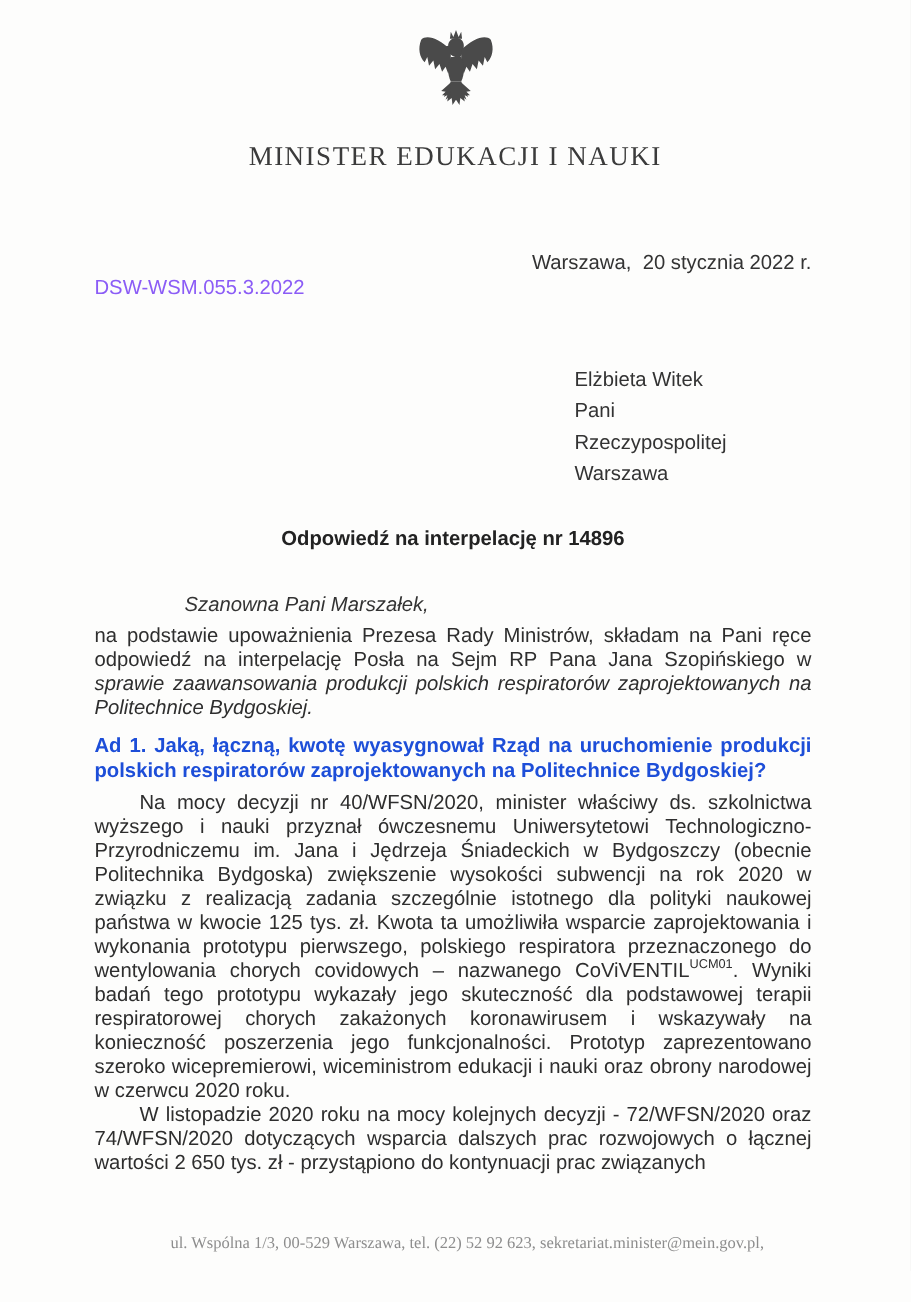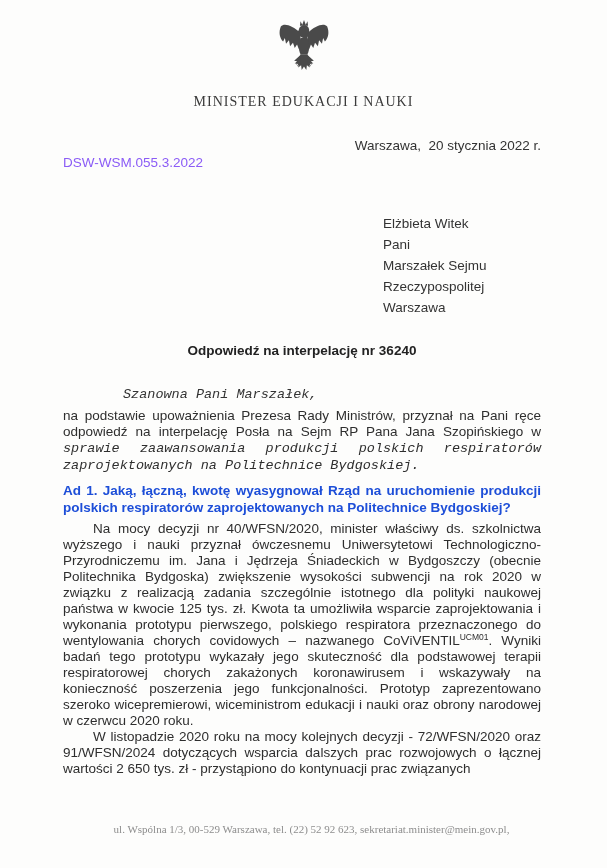--- a/index.html
+++ b/index.html
@@ -19,30 +19,30 @@
     padding-top: 13px;
     height: 67px;
     text-align: center;
   }
   .emblem svg { width: 58px; height: 64px; }
   .ministry-title {
     margin: 14px 0 0 0;
     text-align: center;
     font-family: "Liberation Serif", serif;
     font-weight: normal;
-    font-size: 14px;
+    font-size: 18px;
     letter-spacing: 1px;
     color: #3b3b3b;
   }
   .content {
     padding: 0 66px 0 63px;
     font-size: 13.5px;
   }
   .date-line {
-    margin-top: 28px;
+    margin-top: 52px;
     text-align: right;
     color: #333;
   }
   .ref-line {
     margin-top: 2px;
     color: #8b5cf6;
   }
   .addressee {
     margin-top: 43px;
     margin-left: 320px;
@@ -54,39 +54,39 @@
     text-align: center;
     font-weight: bold;
     color: #222;
   }
   .salutation {
     margin: 0;
     padding-left: 60px;
     font-style: italic;
     color: #333;
   }
-  .sal1 { margin-top: 29px; font-family: Liberation Mono, monospace; }
+  .sal1 { margin-top: 29px; }
   .sal2 { margin-top: 20px; }
   .para {
     margin: 0;
     line-height: 16px;
     text-align: justify;
     color: #2e2e2e;
   }
   .para1 { margin-top: 6px; }
   .question {
     margin: 9px 0 0 0;
     line-height: 16.6px;
     text-align: justify;
     font-weight: bold;
     color: #1d4ed8;
   }
   .answer1 { margin-top: 5px; text-indent: 30px; }
   .answer2 { text-indent: 30px; }
-  .italic { font-style: italic; font-family: Liberation Mono, monospace; }
+  .italic { font-style: italic; }
   sup.mark {
     font-size: 8.5px;
     vertical-align: super;
     line-height: 0;
   }
   .footer {
     position: absolute;
     left: 16px; right: 0;
     top: 823px;
     text-align: center;
@@ -127,36 +127,35 @@
   <h1 class="ministry-title">MINISTER EDUKACJI I NAUKI</h1>
 
   <div class="content">
 
     <div class="date-line">Warszawa,&nbsp; 20 stycznia 2022 r.</div>
     <div class="ref-line">DSW-WSM.055.3.2022</div>
 
     <div class="addressee">
       <div>Elżbieta Witek</div>
       <div>Pani</div>
-      <div>Marszałek Sejmu</div>
       <div>Rzeczypospolitej Warszawa</div>
     </div>
 
-    <div class="subject">Odpowiedź na interpelację nr 36240</div>
+    <div class="subject">Odpowiedź na interpelację nr 14896</div>
 
     <p class="salutation sal1">Szanowna Pani Marszałek,</p>
 
-    <p class="para para1"><span>na podstawie upoważnienia Prezesa Rady Ministrów, przyznał na Pani ręce odpowiedź na interpelację Posła na Sejm RP Pana Jana Szopińskiego w </span><span class="italic">sprawie zaawansowania produkcji polskich respiratorów zaprojektowanych na Politechnice Bydgoskiej.</span></p>
+    <p class="para para1"><span>na podstawie upoważnienia Prezesa Rady Ministrów, składam na Pani ręce odpowiedź na interpelację Posła na Sejm RP Pana Jana Szopińskiego w </span><span class="italic">sprawie zaawansowania produkcji polskich respiratorów zaprojektowanych na Politechnice Bydgoskiej.</span></p>
 
 
     <p class="question">Ad 1. Jaką, łączną, kwotę wyasygnował Rząd na uruchomienie produkcji polskich respiratorów zaprojektowanych na Politechnice Bydgoskiej?</p>
 
     <p class="para answer1"><span>Na mocy decyzji nr 40/WFSN/2020, minister właściwy ds. szkolnictwa wyższego i nauki przyznał ówczesnemu Uniwersytetowi Technologiczno-Przyrodniczemu im. Jana i Jędrzeja Śniadeckich w Bydgoszczy (obecnie Politechnika Bydgoska) zwiększenie wysokości subwencji na rok 2020 w związku z realizacją zadania szczególnie istotnego dla polityki naukowej państwa w kwocie 125 tys. zł. Kwota ta umożliwiła wsparcie zaprojektowania i wykonania prototypu pierwszego, polskiego respiratora przeznaczonego do wentylowania chorych covidowych – nazwanego CoViVENTIL</span><sup class="mark">UCM01</sup><span>. Wyniki badań tego prototypu wykazały jego skuteczność dla podstawowej terapii respiratorowej chorych zakażonych koronawirusem i wskazywały na konieczność poszerzenia jego funkcjonalności. Prototyp zaprezentowano szeroko wicepremierowi, wiceministrom edukacji i nauki oraz obrony narodowej w czerwcu 2020 roku.</span></p>
 
-    <p class="para answer2">W listopadzie 2020 roku na mocy kolejnych decyzji - 72/WFSN/2020 oraz 91/WFSN/2024 dotyczących wsparcia dalszych prac rozwojowych o łącznej wartości 2 650 tys. zł - przystąpiono do kontynuacji prac związanych</p>
+    <p class="para answer2">W listopadzie 2020 roku na mocy kolejnych decyzji - 72/WFSN/2020 oraz 74/WFSN/2020 dotyczących wsparcia dalszych prac rozwojowych o łącznej wartości 2 650 tys. zł - przystąpiono do kontynuacji prac związanych</p>
 
   </div>
 
   <div class="footer">
     <div>ul. Wspólna 1/3, 00-529 Warszawa, tel. (22) 52 92 623, sekretariat.minister@mein.gov.pl,</div>
   </div>
 
 </div>
 
 </body></html>

